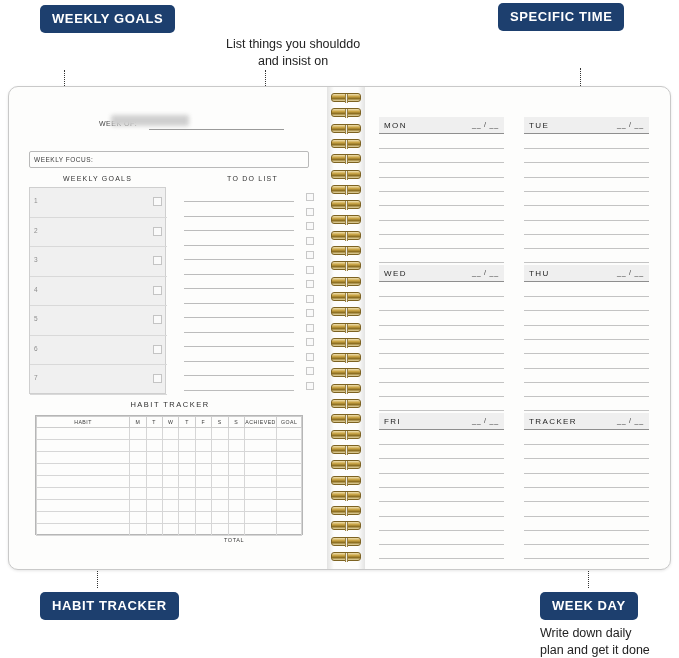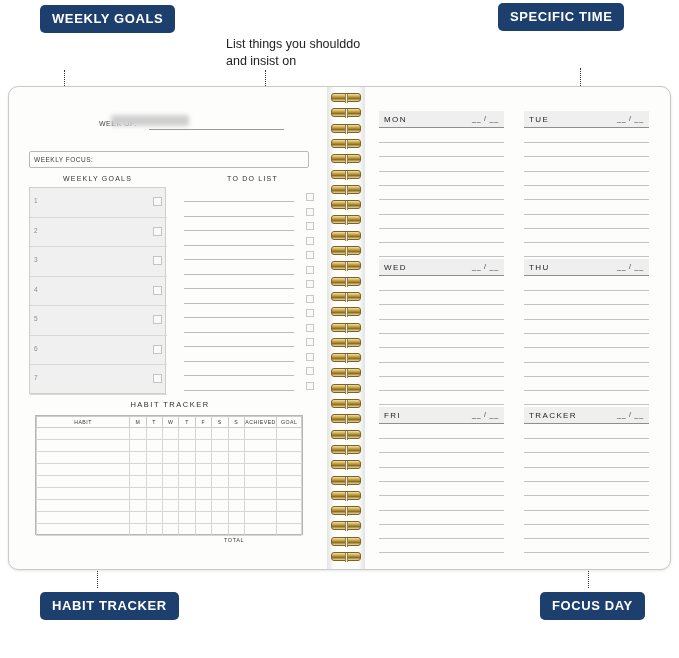--- a/index.html
+++ b/index.html
@@ -148,21 +148,21 @@
     border-radius: 3px;
     background: linear-gradient(to bottom, #efe0b0 0%, #caa547 35%, #8d6f22 65%, #e8d9a6 100%);
     border: 0.5px solid #7d6322;
   }
   .ringHole {
     position: absolute; width: 3px; height: 9px; background: #efefe7;
     border-left: 0.5px solid #9a8040; border-right: 0.5px solid #9a8040;
   }
 
   
-  .rightPage { position: absolute; left: 360px; top: 10px; width: 295px; height: 470px; }
+  .rightPage { position: absolute; left: 360px; top: 16px; width: 295px; height: 470px; }
   .dayBlock { position: absolute; width: 125px; }
   .dayHeader {
     position: absolute; left: 0; top: 0; width: 125px; height: 17px;
     background: #efefef; border-bottom: 0.9px solid #8e8e8e;
   }
   .dayName {
     position: absolute; left: 5px; top: 4px;
     font-size: 8px; letter-spacing: 1.4px; color: #1e1e1e;
   }
   .dayDate {
@@ -177,40 +177,42 @@
 <body>
 
 <div id="root">
 
   <div class="badge" style="left:40px; top:5px;">
     <span>WEEKLY GOALS</span>
   </div>
   <div class="dotline" style="left:64px; top:70px; height:148px;"></div>
   <div class="dotstar" style="left:61px; top:215px;">✳</div>
 
-  <div class="calloutText" style="left:226px; top:36px;">List things you shoulddo
+  <div class="calloutText" style="left:226px; top:36px;text-align:center;">List things you shoulddo
 and insist on</div>
   <div class="dotline" style="left:265px; top:70px; height:124px;"></div>
   <div class="dotstar" style="left:262px; top:192px;">✳</div>
 
   <div class="badge" style="left:498px; top:3px;">
     <span>SPECIFIC TIME</span>
   </div>
   <div class="dotline" style="left:580px; top:68px; height:46px;"></div>
   <div class="dotstar" style="left:577px; top:112px;">✳</div>
 
   <div class="badge" style="left:40px; top:592px;">
     <span>HABIT TRACKER</span>
   </div>
   <div class="dotline" style="left:97px; top:440px; height:148px;"></div>
   <div class="dotstar" style="left:94px; top:436px;">✳</div>
 
   <div class="badge" style="left:540px; top:592px;">
-    <span>FOCUS DAY</span>
+    <span>WEEK DAY</span>
   </div>
+  <div class="calloutText" style="left:540px; top:625px;">Write down daily
+plan and get it done</div>
   <div class="dotline" style="left:588px; top:468px; height:120px;"></div>
   <div class="dotstar" style="left:585px; top:462px;">✳</div>
 
   <div class="planner">
     <div class="pageInner">
 
       <div class="leftPage">
 
         <div class="weekOfRow">
           <div class="weekOfLabel">WEEK OF:</div>

